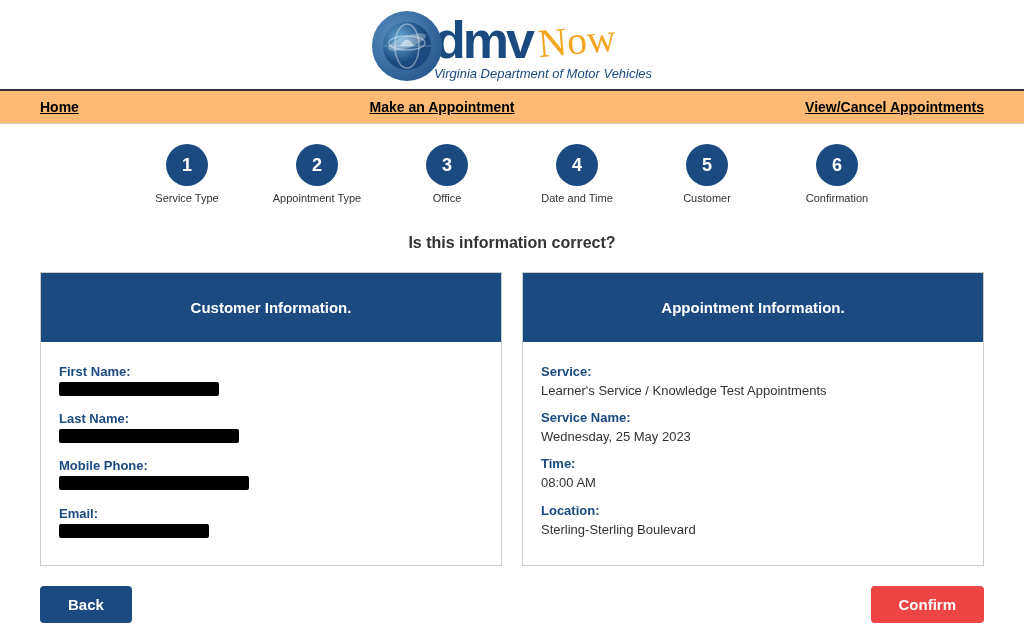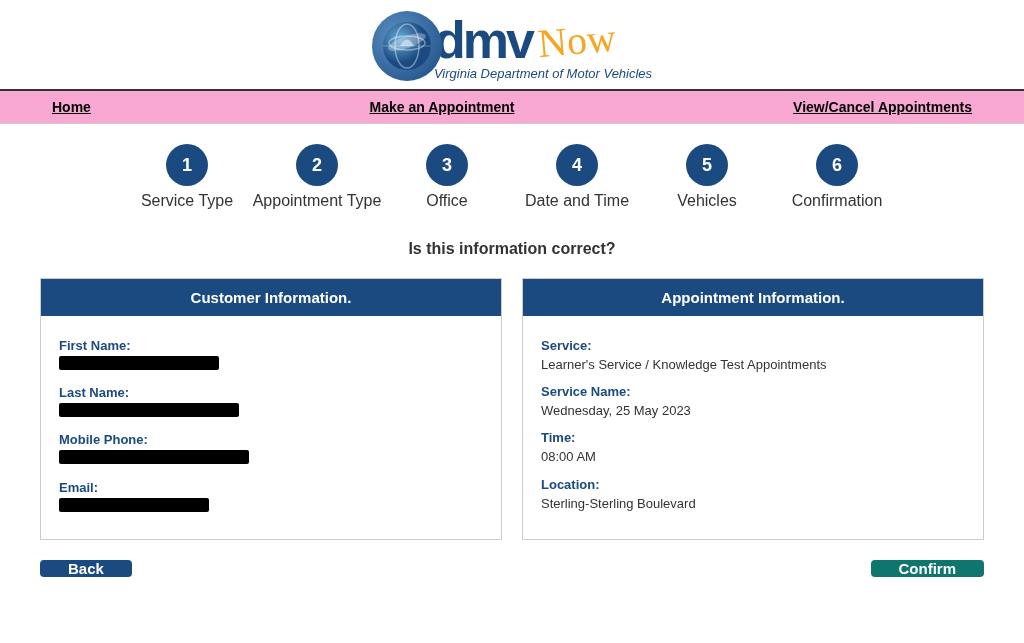--- a/index.html
+++ b/index.html
@@ -5,49 +5,49 @@
     * { box-sizing: border-box; margin: 0; padding: 0; }
     body { font-family: Arial, sans-serif; background: #fff; color: #333; font-size: 14px; }
 
     
     .header { text-align: center; padding: 10px 18px 8px; border-bottom: 2px solid #333; }
     .logo-container { display: inline-flex; align-items: center; gap: 0; }
     .logo-globe { width: 70px; height: 70px; background: radial-gradient(circle at 35% 35%, #5a8fc2, #1a4a80); border-radius: 50%; display: inline-flex; align-items: center; justify-content: center; position: relative; overflow: hidden; }
     .logo-globe::after { content: ''; position: absolute; width: 40px; height: 12px; background: rgba(255,255,255,0.3); border-radius: 50%; top: 25px; transform: rotate(-20deg); }
 
     
-    .nav { display: flex; justify-content: space-between; align-items: flex-end; padding: 8px 52px; border-bottom: 1px solid #ccc; background: #f9a8d4; }
+    .nav { display: flex; justify-content: space-between; align-items: flex-end; padding: 8px 40px; border-bottom: 1px solid #ccc; background: #fdba74; }
     .nav a { text-decoration: underline; color: #000; font-weight: bold; font-size: 14px; cursor: pointer; }
 
     
     .steps { display: flex; justify-content: center; gap: 0; padding: 20px 40px 10px; align-items: flex-start; }
     .step { display: flex; flex-direction: column; align-items: center; flex: 1; max-width: 130px; }
     .step-circle { width: 42px; height: 42px; border-radius: 50%; background: #1a4a80; color: #fff; display: flex; align-items: center; justify-content: center; font-size: 18px; font-weight: bold; margin-bottom: 6px; }
-    .step-label { font-size: 16px; text-align: center; color: #333; }
+    .step-label { font-size: 11px; text-align: center; color: #333; }
 
     
     .main { padding: 10px 40px 20px; }
     .question { text-align: center; font-size: 16px; font-weight: bold; margin: 10px 0 20px; color: #333; }
 
     
     .cards-row { display: flex; gap: 20px; justify-content: center; }
     .card { border: 1px solid #ccc; flex: 1; max-width: 470px; }
-    .card-header { background: #1a4a80; color: #fff; font-weight: bold; text-align: center; padding: 10px; font-size: 15px; }
+    .card-header { background: #1a4a80; color: #fff; font-weight: bold; text-align: center; padding: 26px; font-size: 15px; }
     .card-body { padding: 22px 18px; }
 
     .field-label { color: #1a4a80; font-weight: bold; margin-top: 10px; margin-bottom: 3px; font-size: 13px; }
     .field-label:first-child { margin-top: 0; }
     .field-value { color: #333; font-size: 13px; line-height: 1.4; }
     .redacted { display: inline-block; background: #000; color: #000; border-radius: 2px; height: 14px; }
 
     
     .button-row { display: flex; justify-content: space-between; align-items: center; margin-top: 20px; }
-    .btn { padding: 0 28px; font-size: 15px; font-weight: bold; border: none; border-radius: 4px; cursor: pointer; }
+    .btn { padding: 10px 28px; font-size: 15px; font-weight: bold; border: none; border-radius: 4px; cursor: pointer; }
     .btn-back { background: #1a4a80; color: #fff; }
-    .btn-confirm { background: #0f766e; color: #fff; }
+    .btn-confirm { background: #ef4444; color: #fff; }
   </style>
 </head>
 <body>
 
 <div class="header">
   <div class="logo-container">
     <div class="logo-globe">
       <svg width="50" height="50" viewBox="0 0 50 50">
         <circle cx="25" cy="25" r="24" fill="url(#g1)"></circle>
         <defs>
@@ -91,21 +91,21 @@
   <div class="step">
     <div class="step-circle">3</div>
     <div class="step-label">Office</div>
   </div>
   <div class="step">
     <div class="step-circle">4</div>
     <div class="step-label">Date and Time</div>
   </div>
   <div class="step">
     <div class="step-circle">5</div>
-    <div class="step-label">Vehicles</div>
+    <div class="step-label">Customer</div>
   </div>
   <div class="step">
     <div class="step-circle">6</div>
     <div class="step-label">Confirmation</div>
   </div>
 </div>
 
 <div class="main">
   <div class="question">Is this information correct?</div>
 

